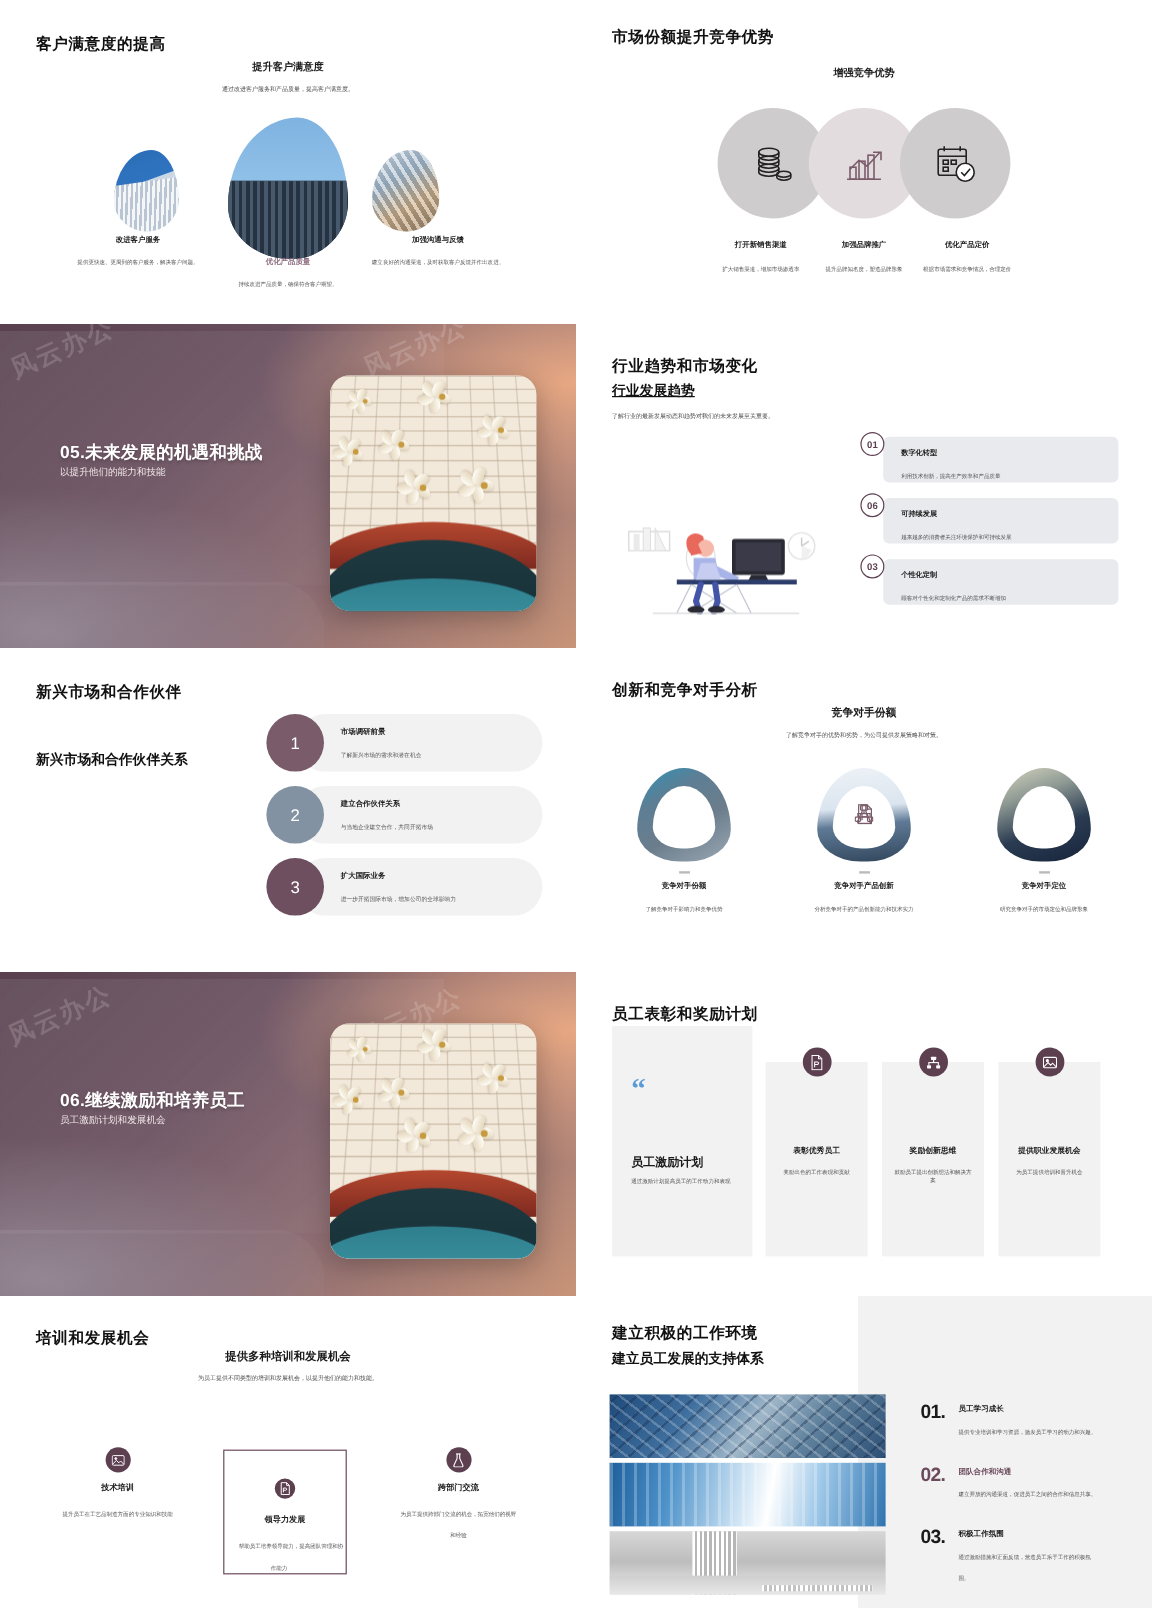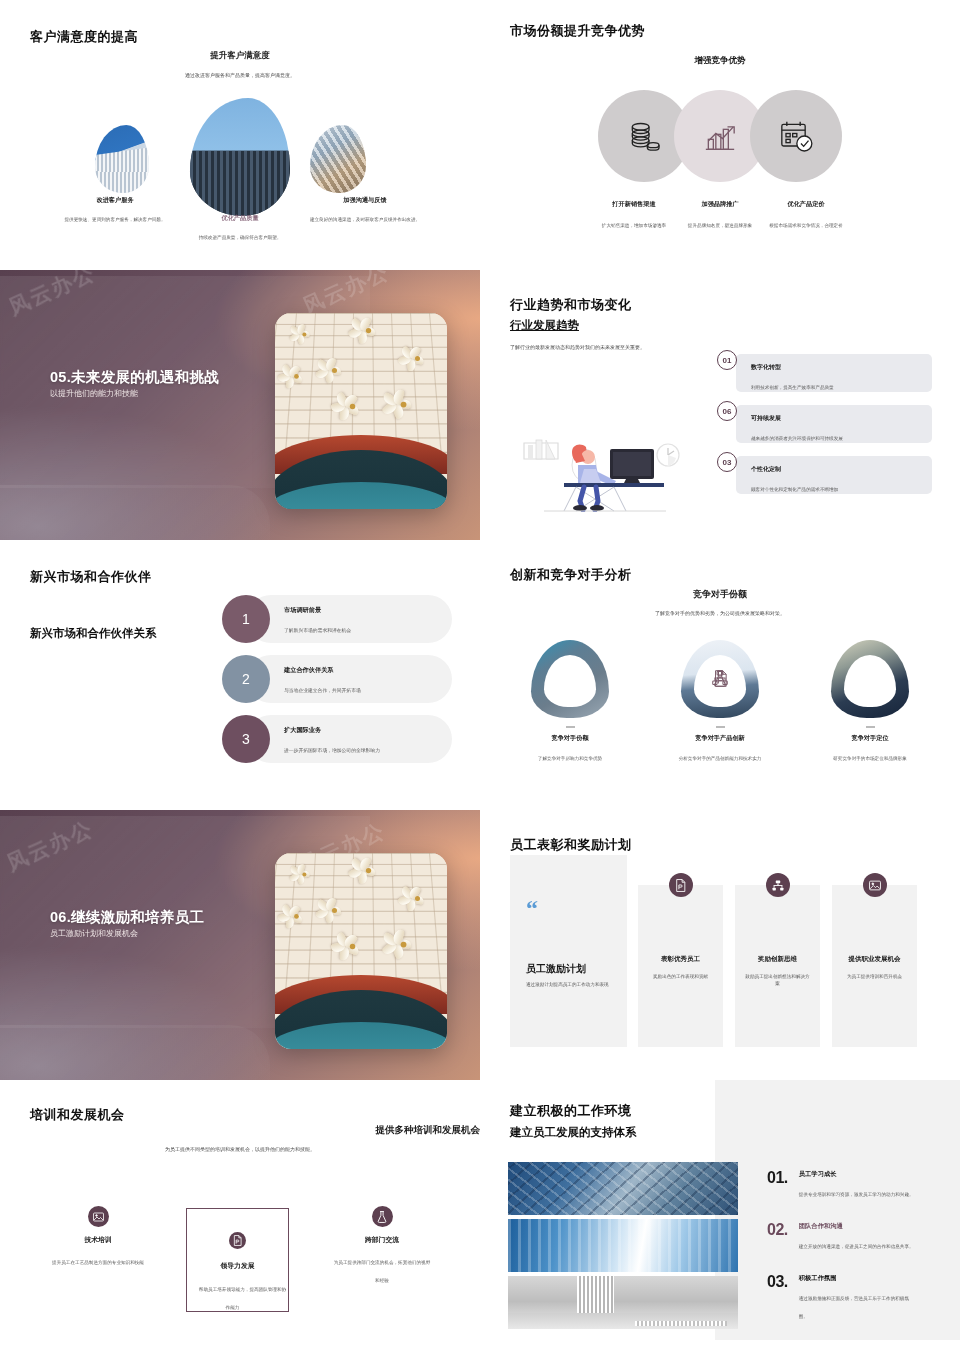--- a/index.html
+++ b/index.html
@@ -89,21 +89,21 @@
     transform-origin:0% 50%; box-shadow:0 1px 2px rgba(120,90,60,.28); }
   .flower b { position:absolute; left:50%; top:50%; width:5px; height:5px; margin:-2.5px 0 0 -2.5px;
     background:#c89a3e; border-radius:50%; }
   .wm { position:absolute; color:rgba(255,255,255,.16); font-size:21px; font-weight:bold;
     transform:rotate(-24deg); letter-spacing:2px; user-select:none; }
 
   
   .s4-title { position:absolute; left:30px; top:26px; }
   .s4-sub { position:absolute; left:30px; top:48px;text-decoration:underline; }
   .s4-lead { position:absolute; left:30px; top:74px; width:180px; }
-  .s4-list { position:absolute; left:237px; top:80px; width:215px; }
+  .s4-list { position:absolute; left:237px; top:90px; width:215px; }
   .s4-row { position:relative; height:42px; margin-bottom:9px; }
   .s4-bar { position:absolute; left:19px; top:4px; right:0; bottom:0; background:#e9eaee; border-radius:5px; }
   .s4-badge { position:absolute; left:0; top:0; width:20px; height:20px; border-radius:50%;
     background:#fff; border:1.6px solid #5d4050; color:#5d4050; font-size:8px; font-weight:bold;
     display:flex; align-items:center; justify-content:center; z-index:2; }
   .s4-txt { position:absolute; left:34px; top:13px; right:10px; z-index:2; }
   .s4-txt .t { font-size:6px; font-weight:bold; color:#1a1a1a; display:block; margin-bottom:3px; }
   .s4-txt .d { font-size:4.6px; color:#555; }
   .s4-illus { position:absolute; left:38px; bottom:28px; width:170px; height:105px; }
 
@@ -141,21 +141,21 @@
   .s8-hero .hd { position:absolute; left:16px; top:126px; right:12px; font-size:4.6px; color:#555; line-height:1.6; }
   .s8-cards { position:absolute; left:158px; top:75px; display:flex; gap:12px; }
   .s8-card { width:85px; height:162px; background:#f2f2f2; position:relative; text-align:center; }
   .s8-ic { position:absolute; left:50%; top:-12px; margin-left:-12px; width:24px; height:24px; border-radius:50%;
     background:#5d4050; display:flex; align-items:center; justify-content:center; }
   .s8-card .t { position:absolute; left:6px; right:6px; top:70px; font-size:6.5px; font-weight:bold; }
   .s8-card .d { position:absolute; left:10px; right:10px; top:88px; font-size:4.6px; color:#555; line-height:1.6; }
 
   
   .s9-title { position:absolute; left:30px; top:26px; }
-  .s9-sub { position:absolute; left:0; right:0; top:44px; text-align:right; font-size:9.5px; font-weight:bold; }
+  .s9-sub { position:absolute; left:0; right:0; top:44px; text-align:center; font-size:9.5px; font-weight:bold; }
   .s9-lead { position:absolute; left:0; right:0; top:66px; text-align:center; }
   .s9-side { position:absolute; width:100px; text-align:center; top:126px; }
   .s9-side.l { left:48px; } .s9-side.r { right:48px; }
   .s9-ic { width:21px; height:21px; border-radius:50%; background:#5d4050; margin:0 auto 8px;
     display:flex; align-items:center; justify-content:center; }
   .s9-side .t { font-size:6.8px; font-weight:bold; display:block; margin-bottom:5px; }
   .s9-side .d { font-size:4.6px; color:#555; line-height:1.6; }
   .s9-box { position:absolute; left:186px; top:128px; width:103px; height:104px; border:1.2px solid #6b4a5c; text-align:center; }
   .s9-box .bic { width:17px; height:17px; border-radius:50%; background:#5d4050; margin:23px auto 12px;
     display:flex; align-items:center; justify-content:center; }

